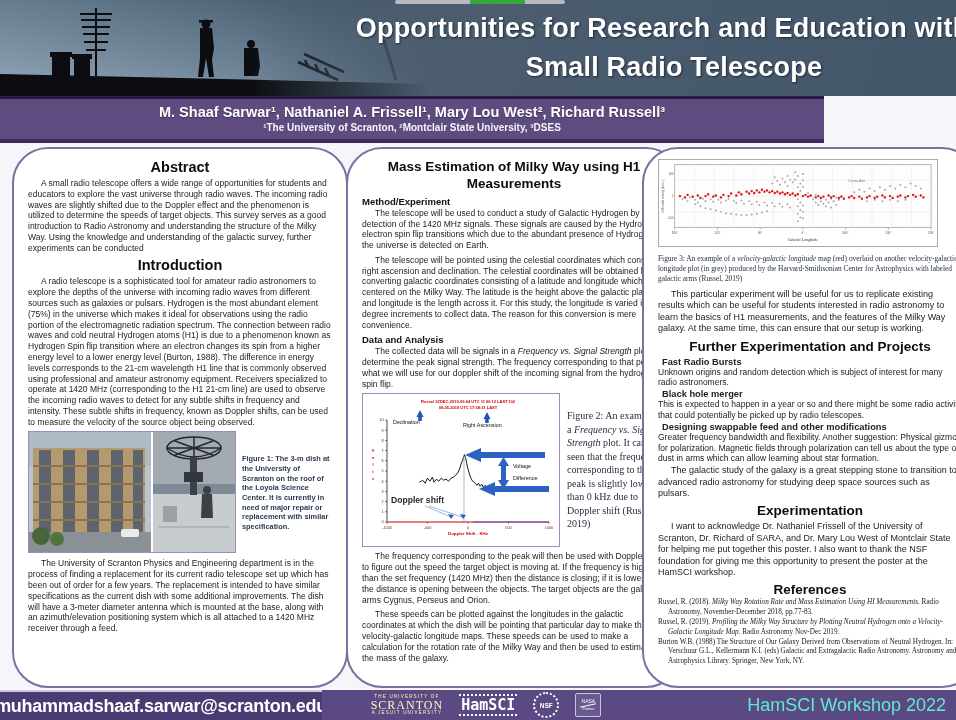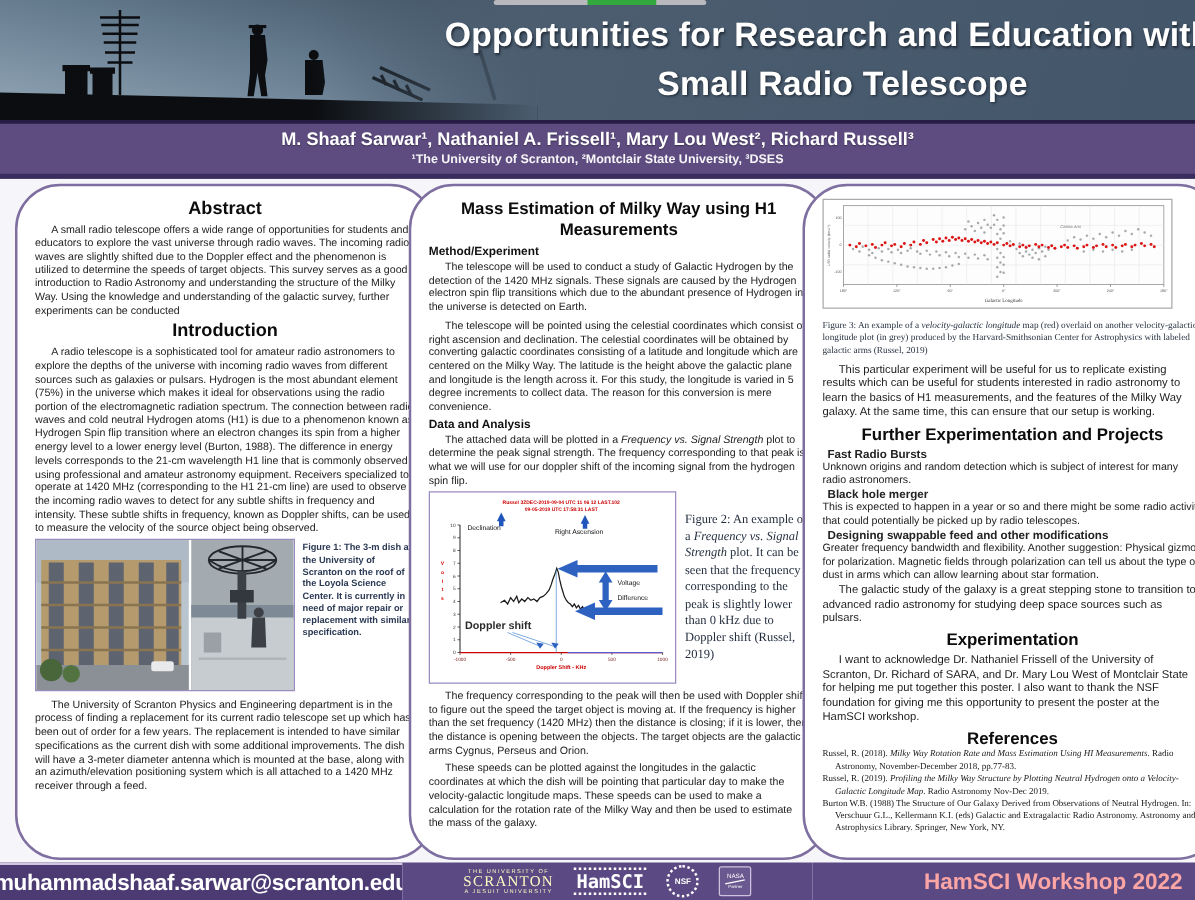--- a/index.html
+++ b/index.html
@@ -9,51 +9,51 @@
   }
   
   .progress-track{position:absolute;left:395px;top:0;width:170px;height:4px;background:#b9b9bd;border-radius:2px;}
   .progress-fill{position:absolute;left:75px;top:0;width:55px;height:4px;background:#33a93d;}
   
   .header{position:absolute;left:0;top:0;width:956px;height:96px;background:linear-gradient(105deg,#5d7183 0%,#4b5d6f 45%,#44566a 100%);}
   .hero{position:absolute;left:0;top:0;width:430px;height:96px;}
   .titles{position:absolute;left:400px;top:0;width:548px;height:96px;display:flex;flex-direction:column;justify-content:center;align-items:center;}
   .title-line{font-size:27px;font-weight:bold;color:#ffffff;line-height:1.45;text-shadow:1px 1px 2px rgba(10,15,25,.65);letter-spacing:.2px;white-space:nowrap;}
   
-  .author-band{position:absolute;left:0;top:96px;width:956px;height:47px;background:#5e4c80;border-top:3px solid #261c44;border-bottom:4px solid #3b2c5e;box-sizing:border-box;text-align:center;color:#fff;}
+  .author-band{position:absolute;left:0;top:96px;width:824px;height:47px;background:#5e4c80;border-top:3px solid #261c44;border-bottom:4px solid #3b2c5e;box-sizing:border-box;text-align:center;color:#fff;}
   .authors{font-size:14.5px;font-weight:bold;margin-top:5px;text-shadow:0 1px 1px rgba(0,0,0,.4);}
   .affils{font-size:10px;font-weight:bold;margin-top:2px;opacity:.95;}
   
   .panel{position:absolute;top:147px;height:541px;width:336px;background:#ffffff;border:2px solid #7e6fa0;border-radius:36px;box-sizing:border-box;padding:8px 14px 10px 14px;overflow:hidden;}
-  #panel1{left:12px;} #panel2{left:327px;} #panel3{left:642px;}
+  #panel1{left:12px;} #panel2{left:346px;} #panel3{left:642px;}
   .h1{text-align:center;font-weight:bold;font-size:14.5px;color:#0c0c0c;margin:2px 0 3px 0;}
   .sub{font-weight:bold;font-size:9.5px;margin:2px 0 1px 0;color:#111;}
   .bodytext{font-size:8.5px;line-height:1.27;margin:0 0 4px 0;text-indent:13px;color:#1c1c1c;}
   .it{font-style:italic;}
   
   .fig1-row{display:flex;gap:6px;margin:4px 0 5px 0;}
   .fig1-photos{width:206px;height:120px;border:1px solid #9b8cc0;flex:none;}
-  .fig1-caption{font-size:7.4px;line-height:1.3;color:#2c3a55;font-weight:bold;padding-top:2px;}
+  .fig1-caption{font-size:7.4px;line-height:1.3;color:#2c3a55;font-weight:bold;padding-top:2px;margin-top:21px;}
   
   .fig2-row{display:flex;gap:7px;margin:3px 0 4px 0;}
   .fig2-box{width:196px;height:152px;border:1px solid #9b8cc0;background:#fff;flex:none;}
   .fig2-caption{font-family:Liberation Serif, serif;font-size:10px;line-height:1.35;color:#1f2a3a;padding-top:16px;}
   
   .fig3-box{width:278px;height:86px;border:1px solid #aaa;background:#fff;margin:2px auto 3px auto;}
   .fig3-caption{font-family:"Liberation Serif",serif;font-size:7.4px;line-height:1.35;color:#1f2a3a;margin-bottom:5px;}
   .further-item-title{font-weight:bold;font-size:9.3px;margin:1px 0 0 4px;}
   .further-item-text{font-size:8.5px;line-height:1.27;margin:0 0 1px 0;}
   .refs{font-family:"Liberation Serif",serif;font-size:7.2px;line-height:1.3;color:#1a1a1a;margin:0;padding-left:0;list-style:none;}
   .refs li{margin-bottom:1px;padding-left:10px;text-indent:-10px;}
   
   .footer-left{position:absolute;left:0;top:690px;width:322px;height:30px;background:#4c3a73;border-top:2px solid #cfc8e0;box-sizing:border-box;display:flex;align-items:center;justify-content:center;}
   .footer-email{color:#fff;font-weight:bold;font-size:18px;letter-spacing:-.3px;}
   .footer-mid{position:absolute;left:322px;top:690px;width:328px;height:30px;background:#5b4983;display:flex;align-items:center;justify-content:center;gap:16px;}
   .footer-right{position:absolute;left:650px;top:690px;width:306px;height:30px;background:#5b4983;display:flex;align-items:center;justify-content:flex-end;padding-right:10px;box-sizing:border-box;}
-  .workshop{color:#fca5a5;font-weight:bold;font-size:18px;}
+  .workshop{color:#5eead4;font-weight:normal;font-size:18px;}
   .scranton{color:#fef9c3;text-align:center;line-height:1;}
   .scr-sm{font-size:4.5px;letter-spacing:1.2px;}
   .scr-lg{font-family:"Liberation Serif",serif;font-size:12px;letter-spacing:1px;}
   .hamsci{color:#fff;font-family:"DejaVu Sans Mono",monospace;font-weight:bold;font-size:15px;border-top:2px dotted #fff;border-bottom:2px dotted #fff;padding:0 2px;line-height:1.2;}
   .nsf{width:22px;height:22px;border:2px dotted #fff;border-radius:50%;color:#fff;font-size:6.5px;font-weight:bold;display:flex;align-items:center;justify-content:center;}
   .nasa{width:24px;height:22px;border:1px solid #cbc3dd;background:#6a5990;color:#fff;font-size:5px;text-align:center;line-height:1.3;border-radius:2px;display:flex;flex-direction:column;justify-content:center;}
   .nasa .swoosh{display:block;width:16px;height:1px;background:#fff;margin:1px auto;transform:rotate(-12deg);}
 </style>
 </head>
 <body>
@@ -173,21 +173,21 @@
   </div>
   <p class="bodytext">The University of Scranton Physics and Engineering department is in the process of finding a replacement for its current radio telescope set up which has been out of order for a few years. The replacement is intended to have similar specifications as the current dish with some additional improvements. The dish will have a 3-meter diameter antenna which is mounted at the base, along with an azimuth/elevation positioning system which is all attached to a 1420 MHz receiver through a feed.</p>
 </div>
 
 <div class="panel" id="panel2">
   <div class="h1" style="font-size:13.5px;line-height:1.25;">Mass Estimation of Milky Way using H1 Measurements</div>
   <div class="sub">Method/Experiment</div>
   <p class="bodytext">The telescope will be used to conduct a study of Galactic Hydrogen by the detection of the 1420 MHz signals. These signals are caused by the Hydrogen electron spin flip transitions which due to the abundant presence of Hydrogen in the universe is detected on Earth.</p>
   <p class="bodytext">The telescope will be pointed using the celestial coordinates which consist of right ascension and declination. The celestial coordinates will be obtained by converting galactic coordinates consisting of a latitude and longitude which are centered on the Milky Way. The latitude is the height above the galactic plane and longitude is the length across it. For this study, the longitude is varied in 5 degree increments to collect data. The reason for this conversion is mere convenience.</p>
   <div class="sub">Data and Analysis</div>
-  <p class="bodytext"><span>The attached data will be plotted in a </span><span class="it">Frequency vs. Signal Strength</span><span> plot to determine the peak signal strength. The frequency corresponding to that peak is what we will use for our doppler shift of the incoming signal from the hydrogen spin flip.</span></p>
+  <p class="bodytext"><span>The collected data will be signals in a </span><span class="it">Frequency vs. Signal Strength</span><span> plot to determine the peak signal strength. The frequency corresponding to that peak is what we will use for our doppler shift of the incoming signal from the hydrogen spin flip.</span></p>
   <div class="fig2-row">
     <svg class="fig2-box" id="fig2-svg" viewBox="0 0 196 152">
 
       <text x="105" y="9" text-anchor="middle" font-size="4" fill="#cc0000" font-weight="bold">Russel 3ZDEC-2019-09-04 UTC  11 06 12 LAST.102</text>
       <text x="105" y="15" text-anchor="middle" font-size="4" fill="#cc0000" font-weight="bold">09-05-2019 UTC  17:58:31 LAST</text>
 
       <g fill="#2255bb">
         <polygon points="57,16 53.5,23 60.5,23"></polygon>
           <rect x="55.2" y="22" width="3.6" height="5"></rect>
         <polygon points="124,18 120.5,25 127.5,25"></polygon>

